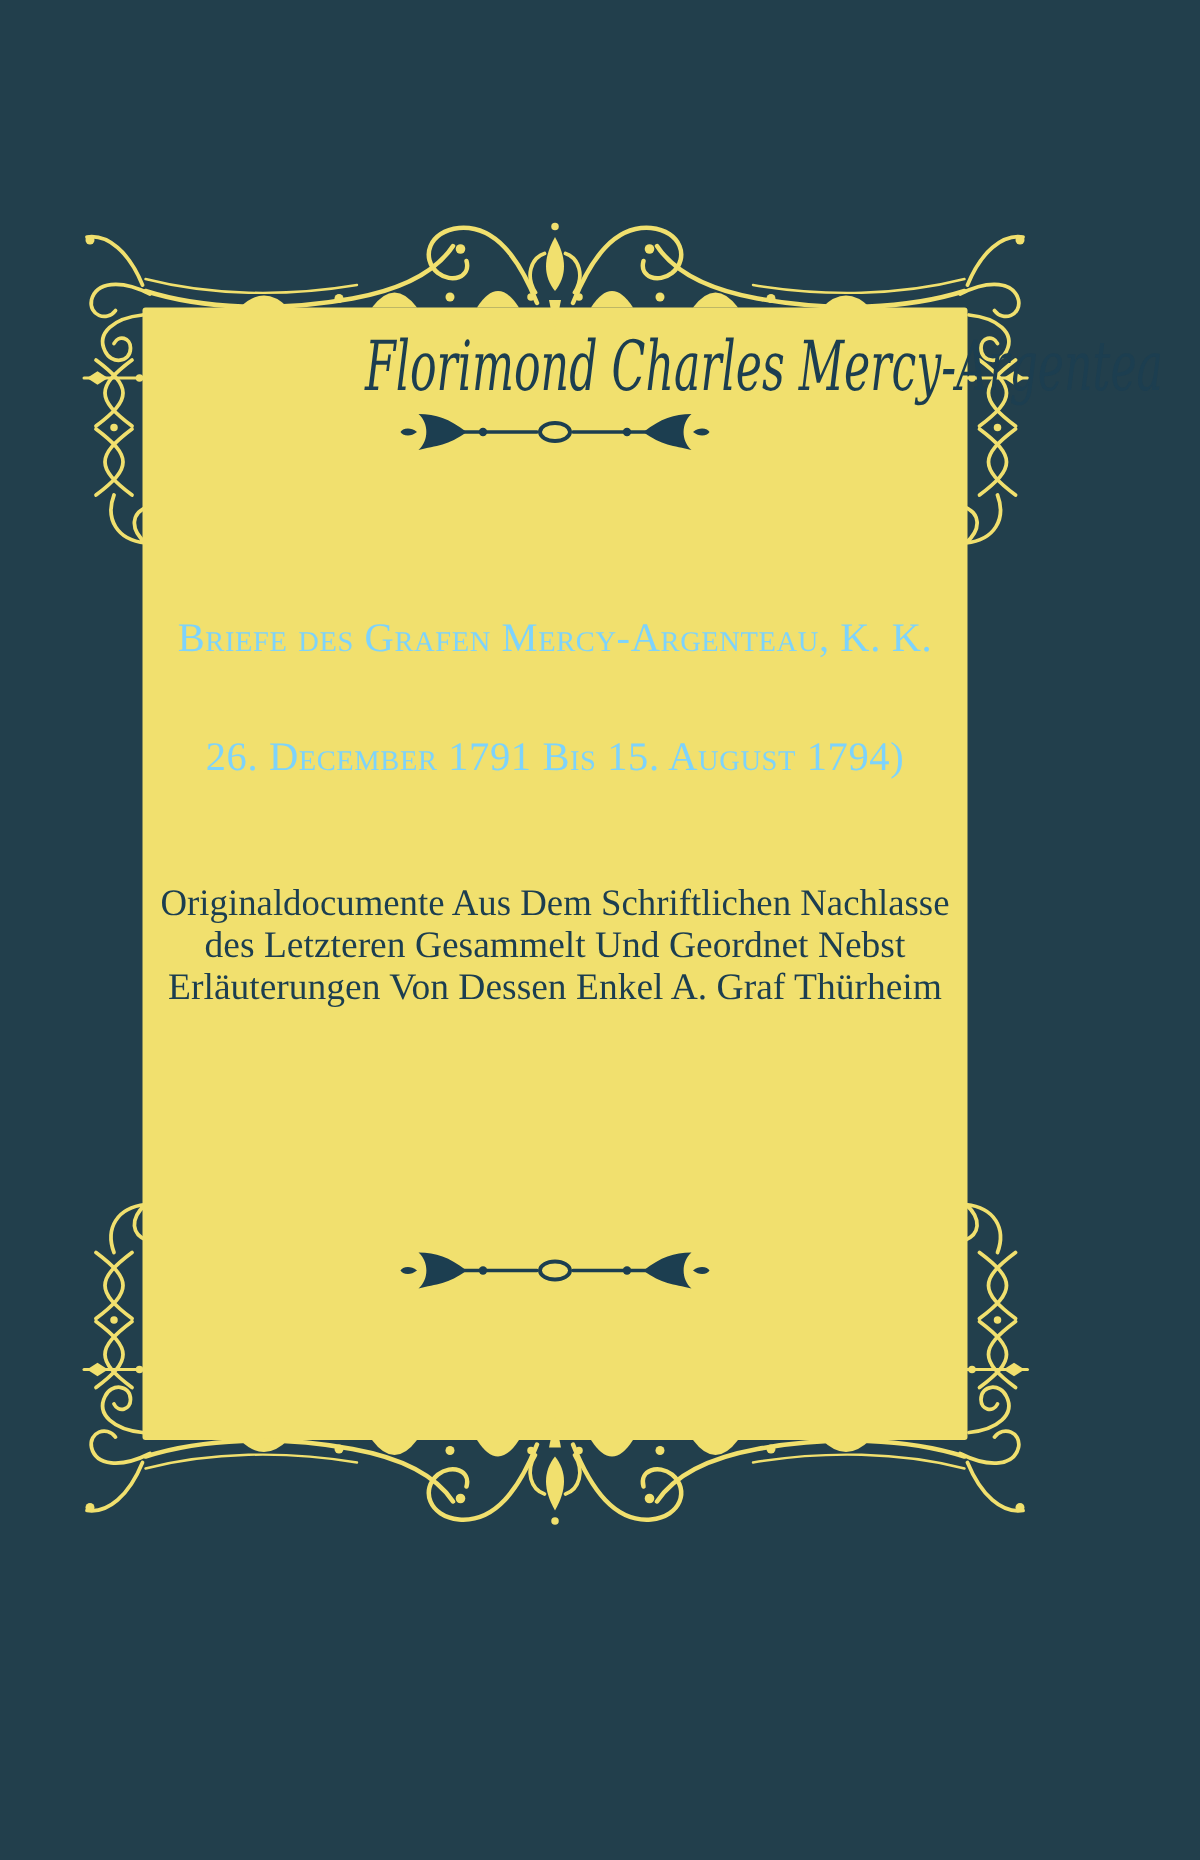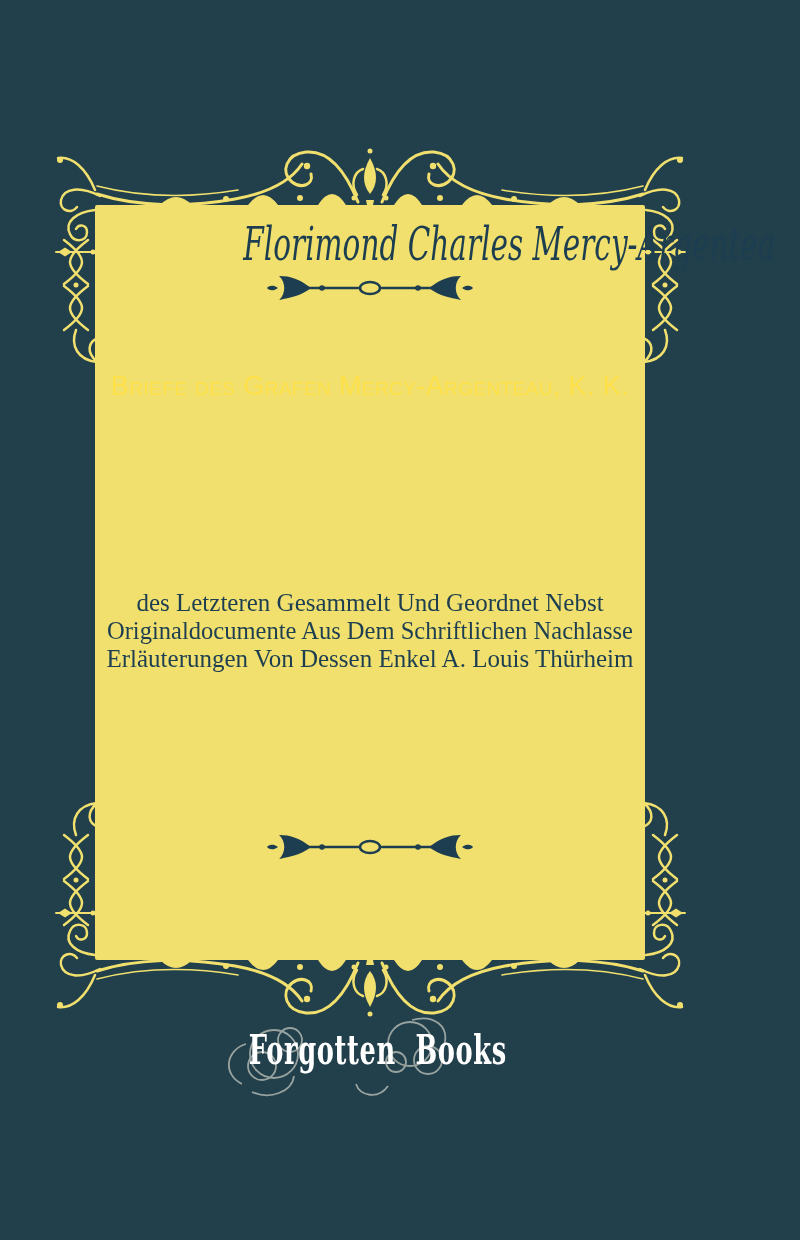--- a/index.html
+++ b/index.html
@@ -27,22 +27,23 @@
   }
   .divider{position:absolute;width:210px;height:30px;left:265px;}
   .divider.top{top:273px;}
   .divider.bottom{top:832px;}
   .title-block{
     position:absolute;left:85px;top:369px;width:570px;text-align:center;
   }
   .title-line{display:block;line-height:34.5px;}
   .title-block .fitline{
     font-variant:small-caps;
-    font-size:27px;letter-spacing:.4px;color:#fde047;
-    font-family:Liberation Sans, sans-serif;
+    font-size:27px;letter-spacing:.4px;color:#7dd3fc;
+    font-family:Liberation Serif, serif;
+    margin-top:39px;
   }
   .subtitle-block{
     position:absolute;left:85px;top:590px;width:570px;text-align:center;
   }
   .subtitle-line{display:block;line-height:25px;}
   .subtitle-block .fitline{
     font-size:25px;color:#1C3E50;
     font-family:"Liberation Serif", serif;
   }
   .fitline{display:inline-block;white-space:nowrap;}
@@ -125,45 +126,29 @@
         <circle cx="57" cy="15" r="2.8" fill="#1C3E50" stroke="none"></circle>
         <path d="M 46,15 C 34,6 26,3 14,3 C 21,9 21,21 14,27 C 26,24 34,24 46,15 Z" fill="#1C3E50" stroke="none"></path>
         <path d="M 13,15 C 8,11 3,13 2,15 C 3,17 8,19 13,15 Z" fill="#1C3E50" stroke="none"></path>
       </g>
       <use href="#div-left" transform="translate(210,0) scale(-1,1)"></use>
       <ellipse cx="105" cy="15" rx="10" ry="6" fill="none" stroke="#1C3E50" stroke-width="2.6"></ellipse>
     </svg>
 
     <div class="title-block">
       <span class="title-line"><span class="fitline">Briefe des Grafen Mercy-Argenteau, K. K.</span></span>
+      <span class="title-line"><span class="fitline">26. December 1791 Bis 15. August 1794)</span></span>
     </div>
 
     <div class="subtitle-block">
+      <span class="subtitle-line"><span class="fitline" style="transform: scaleX(0.981401); transform-origin: 50% 50%;">Originaldocumente Aus Dem Schriftlichen Nachlasse</span></span>
       <span class="subtitle-line"><span class="fitline">des Letzteren Gesammelt Und Geordnet Nebst</span></span>
-      <span class="subtitle-line"><span class="fitline" style="transform: scaleX(0.981401); transform-origin: 50% 50%;">Originaldocumente Aus Dem Schriftlichen Nachlasse</span></span>
-      <span class="subtitle-line"><span class="fitline">Erläuterungen Von Dessen Enkel A. Louis Thürheim</span></span>
+      <span class="subtitle-line"><span class="fitline">Erläuterungen Von Dessen Enkel A. Graf Thürheim</span></span>
     </div>
 
     <svg class="divider bottom" viewBox="0 0 210 30">
       <use href="#div-left"></use>
       <use href="#div-left" transform="translate(210,0) scale(-1,1)"></use>
       <ellipse cx="105" cy="15" rx="10" ry="6" fill="none" stroke="#1C3E50" stroke-width="2.6"></ellipse>
     </svg>
 
-    <div class="logo-wrap">
-      <svg class="logo-flourish" viewBox="0 0 320 100">
-        <g stroke="#B6BDB4" stroke-width="1.8" fill="none" opacity="0.8">
-          <circle cx="62" cy="50" r="24"></circle>
-          <circle cx="50" cy="62" r="14"></circle>
-          <circle cx="78" cy="36" r="12"></circle>
-          <path d="M 30,80 C 10,70 14,46 34,40"></path>
-          <path d="M 40,88 C 58,96 80,88 82,72"></path>
-          <circle cx="198" cy="40" r="22"></circle>
-          <circle cx="216" cy="56" r="14"></circle>
-          <circle cx="184" cy="58" r="10"></circle>
-          <path d="M 200,16 C 222,10 238,22 232,42"></path>
-          <path d="M 176,82 C 166,96 148,92 144,80"></path>
-        </g>
-      </svg>
-      <span class="logo-text fitline" style="transform: scaleX(0.626641); transform-origin: 50% 50%;">Forgotten Books</span>
-    </div>
   </div>
 </div>
 
 </body></html>

